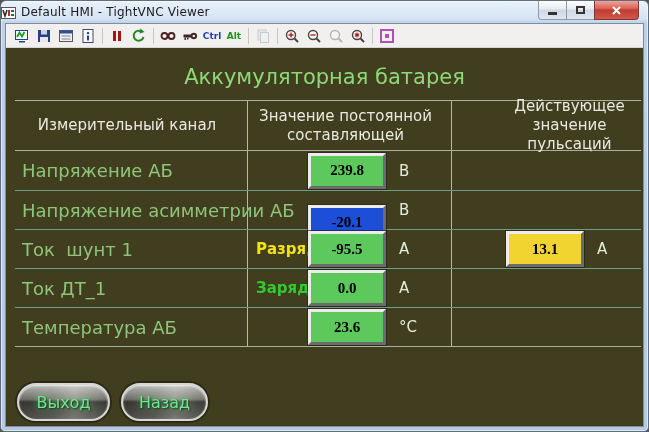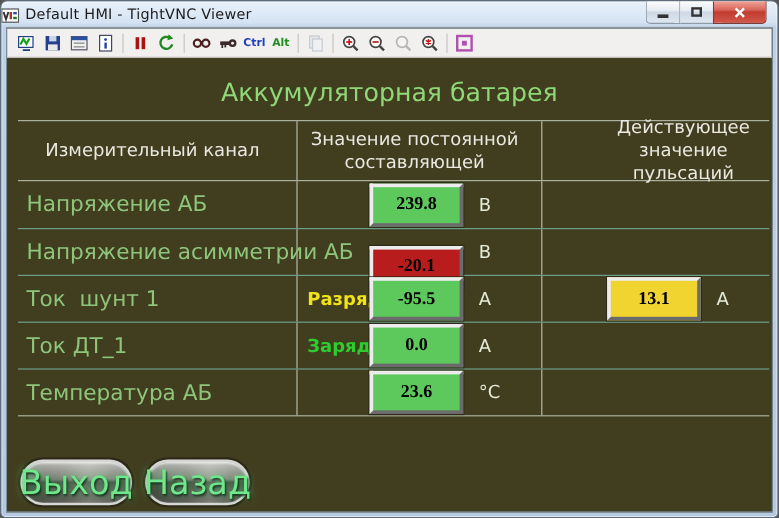--- a/index.html
+++ b/index.html
@@ -74,21 +74,21 @@
   .btns { position:absolute; left:11px; bottom:5px; display:flex; gap:11px; }
   .pill { position:relative; height:38px; border-radius:19px;
     border:2px solid #d6d6d6;
     background:
       linear-gradient(180deg, rgba(255,255,255,.55) 0%, rgba(255,255,255,.12) 42%,
         rgba(0,0,0,.38) 50%, rgba(0,0,0,.12) 100%),
       linear-gradient(90deg,#55554d 0%,#6b6b63 38%,#8d8d85 62%,#5e5e56 100%);
     box-shadow:0 0 0 2px #2c2a16, inset 0 1px 2px rgba(255,255,255,.75);
     display:flex; align-items:center; justify-content:center;
     cursor:pointer; padding:0 16px; }
-  .pill .lbl { font-size:28px; color:#6fe88c;
+  .pill .lbl { font-size:16px; color:#6fe88c;
     text-shadow:1px 1px 2px #14301a, 0 0 7px rgba(110,245,140,.65); }
   .pill.exit { width:93px; }
   .pill.back { width:87px; }
 </style>
 </head>
 <body>
 
 <div class="window">
 
   <div class="titlebar">
@@ -253,21 +253,21 @@
           </div>
           <div class="c3"></div>
         </div>
 
         <div class="trow">
           <div class="c1">
               <span class="rlabel">Напряжение асимметрии АБ</span>
             </div>
           <div class="c2">
             <span class="state"></span>
-            <span class="vbox" style="background-color: #b91c1c; margin-top: 25px;">
+            <span class="vbox" style="background-color: #1d4ed8; margin-top: 25px;">
                 <span class="vnum">-20.1</span>
               </span>
             <span class="unit">В</span>
           </div>
           <div class="c3"></div>
         </div>
 
         <div class="trow">
           <div class="c1">
               <span class="rlabel">Ток  шунт 1</span>

